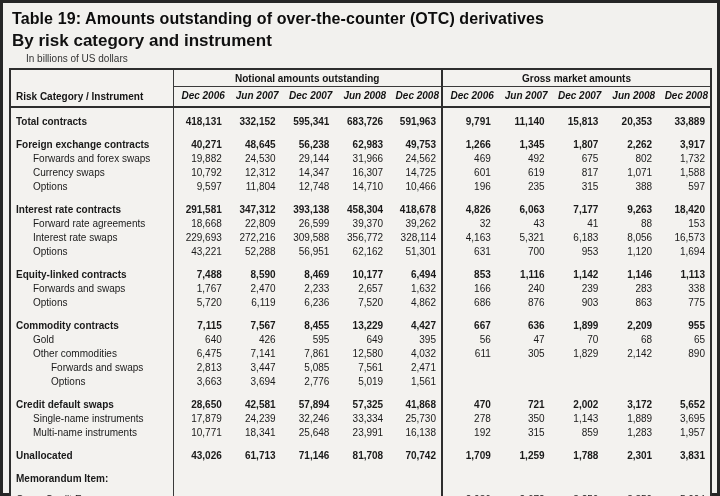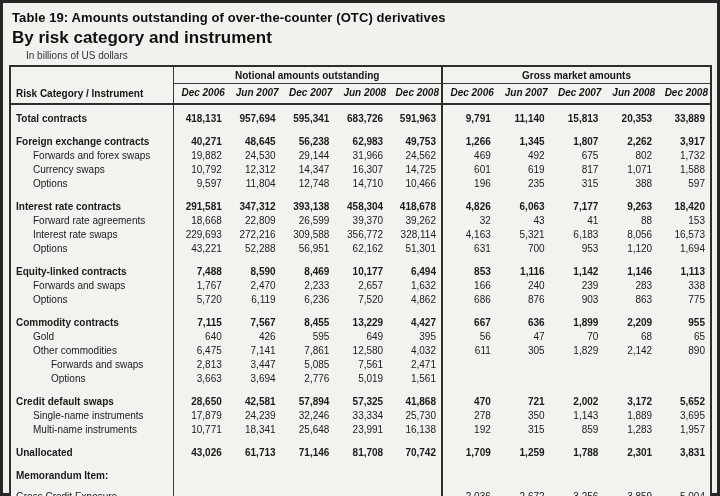--- a/index.html
+++ b/index.html
@@ -12,21 +12,21 @@
   }
   .frame {
     position: absolute; left: 0; top: 0;
     width: 720px; height: 496px;
     box-sizing: border-box;
     border: 3px solid #262626;
     background: #f2f1ee;
     padding: 5px 5px 0 6px;
   }
   .title {
-    font-size: 13px; font-weight: bold; color: #0d0d0d;
+    font-size: 16px; font-weight: bold; color: #0d0d0d;
     margin: 2px 0 3px 3px; letter-spacing: 0.1px;
   }
   .subtitle {
     font-size: 17px; font-weight: bold; color: #111;
     margin: 0 0 2px 3px;
   }
   .unit-note {
     font-size: 10px; color: #333;
     margin: 0 0 4px 3px;
     padding-left: 14px;
@@ -116,21 +116,21 @@
         <th>Jun 2007</th>
         <th>Dec 2007</th>
         <th>Jun 2008</th>
         <th>Dec 2008</th>
       </tr>
     </thead>
     <tbody>
         <tr class="section gap-sm">
           <td class="lbl">Total contracts</td>
           <td class="num">418,131</td>
-          <td class="num">957,694</td>
+          <td class="num">332,152</td>
           <td class="num">595,341</td>
           <td class="num">683,726</td>
           <td class="num n-end">591,963</td>
           <td class="num">9,791</td>
           <td class="num">11,140</td>
           <td class="num">15,813</td>
           <td class="num">20,353</td>
           <td class="num">33,889</td>
         </tr>
         <tr class="section gap-lg">

